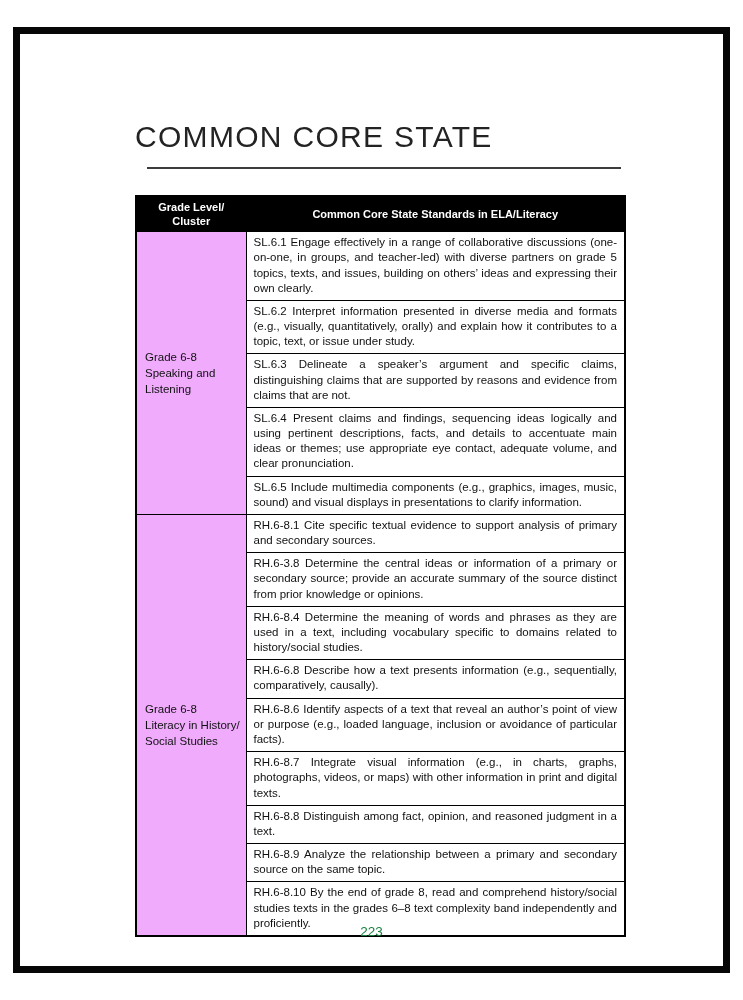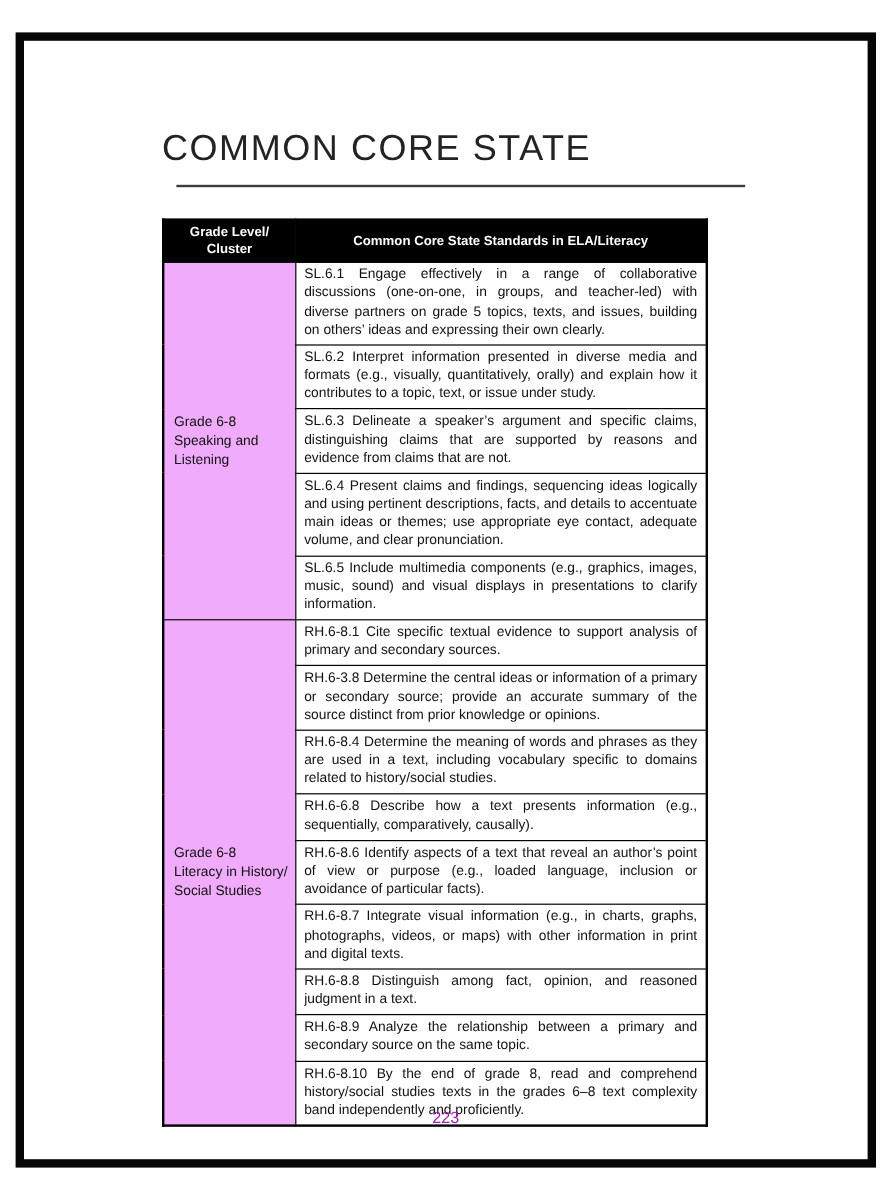--- a/index.html
+++ b/index.html
@@ -21,21 +21,21 @@
     right: 13px;
     top: 27px;
     bottom: 27px;
     border: 7px solid #060606;
     pointer-events: none;
   }
 
   .content {
     position: absolute;
     left: 135px;
-    top: 3px;
+    top: 16px;
     width: 497px;
     padding-top: 104px;
   }
 
   .title {
     font-size: 30px;
     line-height: 1.12;
     letter-spacing: 1.3px;
     font-weight: 400;
     color: #232323;
@@ -44,21 +44,21 @@
   .rule {
     margin-top: 13px;
     border: 0;
     border-top: 2px solid #3c3c3c;
     width: 474px;
   }
 
   table.standards {
     margin-top: 26px;
     border-collapse: collapse;
-    width: 455px;
+    width: 491px;
     table-layout: fixed;
     border: 2px solid #000;
   }
   table.standards th,
   table.standards td {
     border: 1px solid #000;
   }
   col.grade-col { width: 110px; }
 
   thead th {
@@ -89,21 +89,21 @@
     vertical-align: top;
   }
 
   .footer {
     position: absolute;
     left: 0;
     top: 924px;
     width: 743px;
     text-align: center;
     font-size: 13.5px;
-    color: #a21caf;
+    color: #15803d;
   }
 </style>
 </head>
 <body>
 
 <div class="frame"></div>
 
 <div class="content">
 
   <div class="title">

